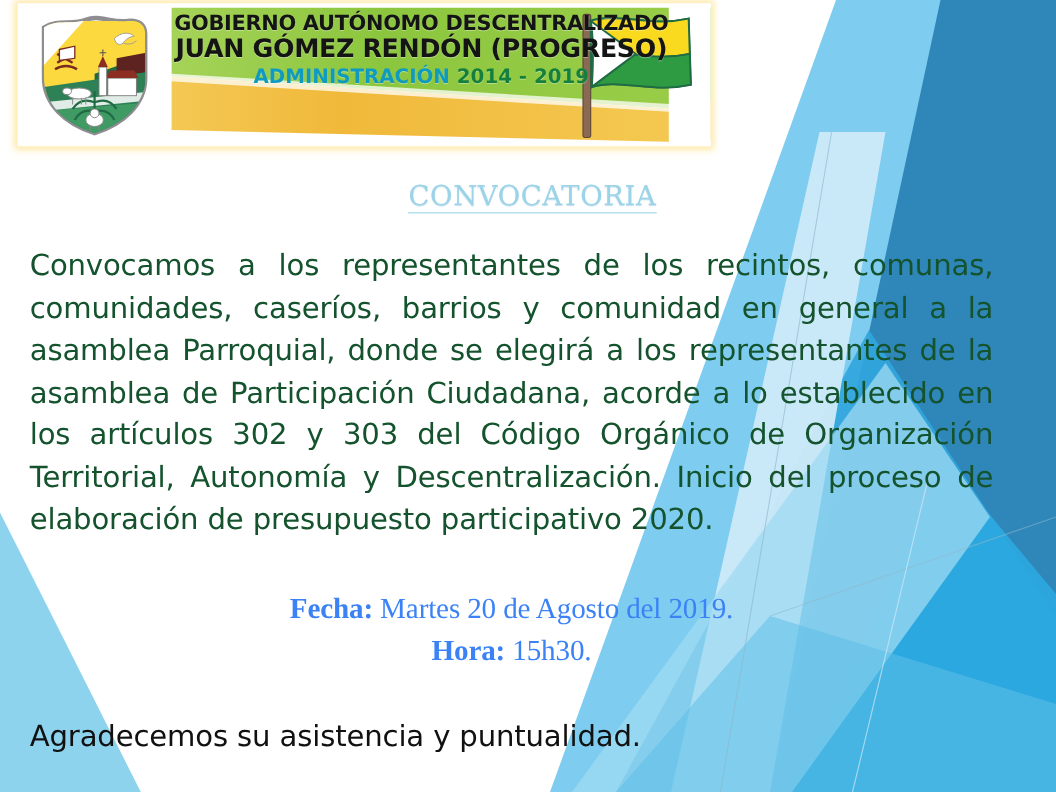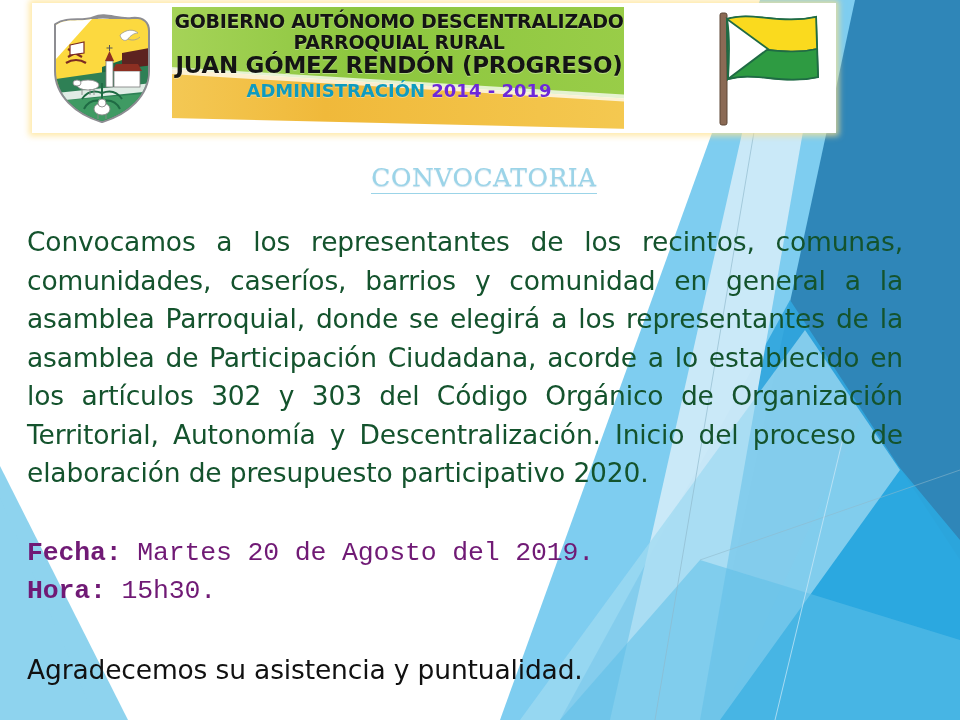--- a/index.html
+++ b/index.html
@@ -11,21 +11,21 @@
   .slide{
     position:relative;width:960px;height:720px;overflow:hidden;background:#ffffff;
   }
 
   
   .bg{position:absolute;inset:0;overflow:hidden;z-index:0;}
   .bg svg{display:block;width:960px;height:720px;}
 
   
   .banner{
-    position:absolute;left:32px;top:3px;width:804px;height:130px;
+    position:absolute;left:16px;top:3px;width:630px;height:130px;
     z-index:5;
     background:#ffffff;
     box-shadow:0 0 6px 3px rgba(255,225,140,.75);
     overflow:hidden;
   }
   .banner-bg{position:absolute;inset:0;}
   .banner-bg svg{display:block;width:730px;height:130px;}
 
   .crest{
     position:absolute;left:10px;top:6px;width:120px;height:118px;z-index:3;
@@ -49,21 +49,21 @@
     font-size:19.5px;
     letter-spacing:-0.3px;
     white-space:nowrap;
     text-shadow:0 1px 0 rgba(255,255,255,.35);
   }
   .bt-line.l1{font-size:19px;}
   .bt-line.l2{font-size:19px;}
   .bt-line.l3{font-size:23px;margin-top:1px;}
   .bt-line.l4{font-size:18px;margin-top:3px;letter-spacing:0px;}
   .admin-word{color:#0f9bbf;text-align:center;}
-  .admin-years{color:#6d28d9;}
+  .admin-years{color:#15803d;}
 
   
   .title{
     position:absolute;left:4px;top:163px;width:960px;z-index:6;
     text-align:center;
   }
   .title span{
     display:inline-block;
     font-family:"DejaVu Serif", serif;
     font-size:25px;
@@ -83,25 +83,26 @@
     line-height:38.5px;
     color:#14532d;
     text-align:justify;
     text-align-last:left;
     margin:0;
     letter-spacing:-0.15px;
   }
 
   .details{
     margin-top:41px;
-    font-family:Liberation Mono, monospace;
+    font-family:Liberation Serif, serif;
     font-size:26.5px;
     line-height:38.5px;
-    color:#701a75;
+    color:#3b82f6;
     letter-spacing:-0.15px;
+    text-align:center;
   }
   .details .row{white-space:nowrap;}
   .details .lbl{font-weight:bold;}
   .details .val{font-weight:normal;}
 
   .closing{
     margin-top:40px;
     font-family:"DejaVu Sans", sans-serif;
     font-size:26.5px;
     line-height:38.5px;
@@ -250,21 +251,20 @@
             <ellipse cx="60" cy="100" rx="8" ry="6"></ellipse>
             <circle cx="60" cy="94" r="4"></circle>
             <path d="M56,105 L56,110 M64,105 L64,110"></path>
           </g>
         </g>
       </svg>
     </div>
 
     <div class="banner-text">
       <div class="bt-line l1">GOBIERNO AUTÓNOMO DESCENTRALIZADO</div>
-      <div class="bt-line l2">PARROQUIAL RURAL</div>
       <div class="bt-line l3">JUAN GÓMEZ RENDÓN (PROGRESO)</div>
       <div class="bt-line l4"><span class="admin-word">ADMINISTRACIÓN</span> <span class="admin-years">2014 - 2019</span></div>
     </div>
 
     <div class="flag">
       <svg viewBox="0 0 122 122" xmlns="http://www.w3.org/2000/svg">
 
         <rect x="12" y="6" width="7" height="112" rx="2" fill="#8b6a55" stroke="#5d4637" stroke-width="1"></rect>
 
         <path d="M19,12 C44,4 72,18 108,10 L110,70 C74,78 46,64 20,72 Z" fill="#ffffff" stroke="#1f6b44" stroke-width="2"></path>

